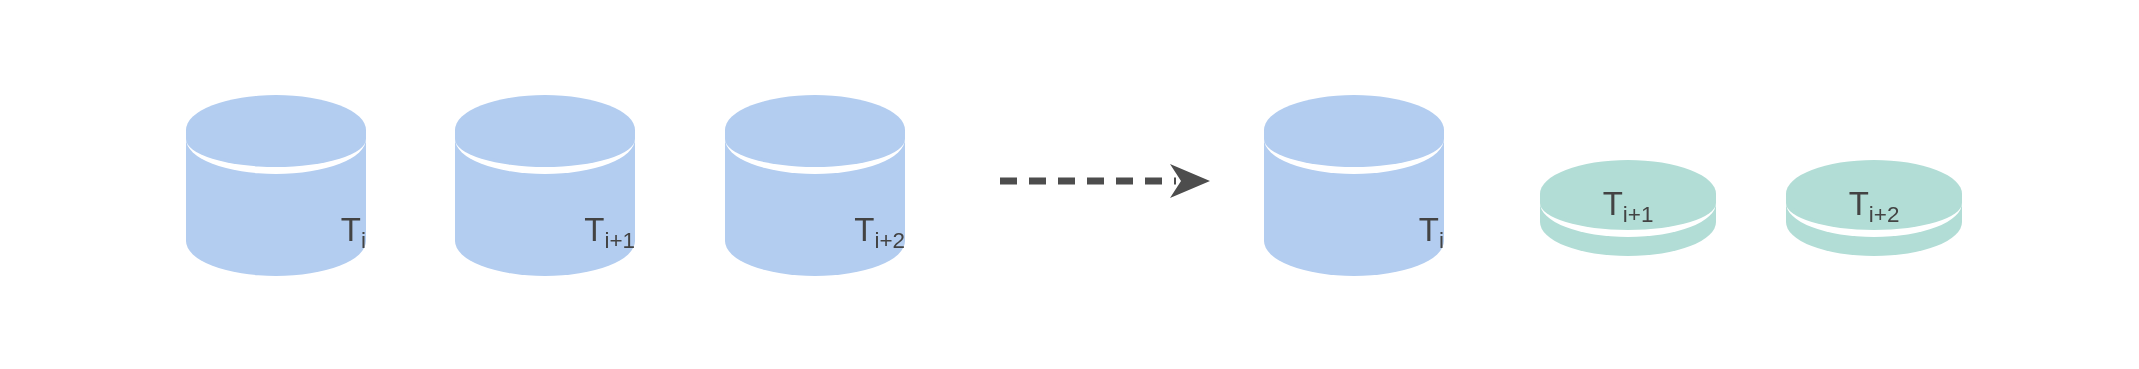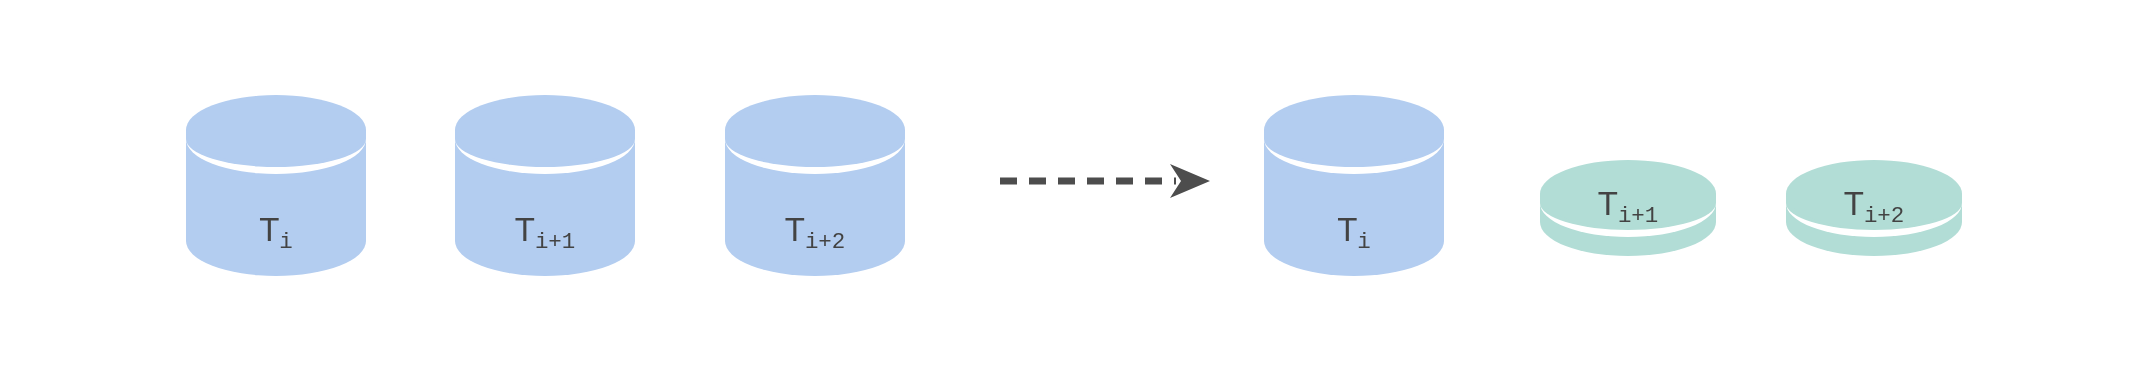--- a/index.html
+++ b/index.html
@@ -101,29 +101,28 @@
     width: 100%;
     text-align: center;
     color: #434343;
     font-family: "Liberation Sans", sans-serif;
     font-size: 33px;
     line-height: 1;
     letter-spacing: 0px;
     white-space: nowrap;
     user-select: none;
   }
-  .cyl .label  { top: 118px; }
+  .cyl .label  { top: 118px; text-align: right; }
   .disc .label { top: 27px; }
   .label sub {
     font-size: 0.68em;
     vertical-align: baseline;
     position: relative;
     top: 0.30em;
     letter-spacing: 0px;
-    font-family: Liberation Mono, monospace;
   }
 
   
   .arrow {
     position: absolute;
   }
 </style>
 </head>
 <body>
 

